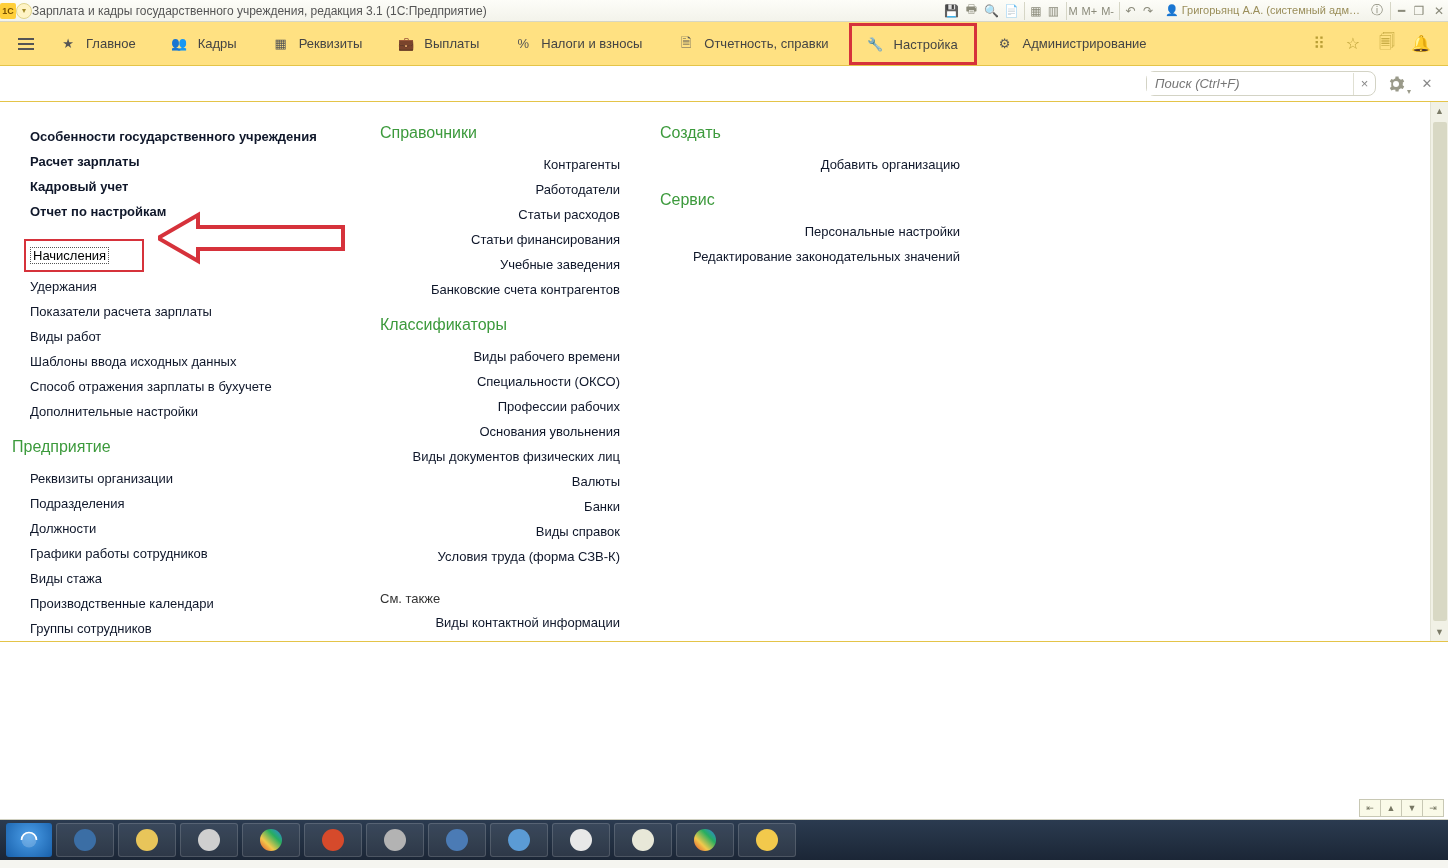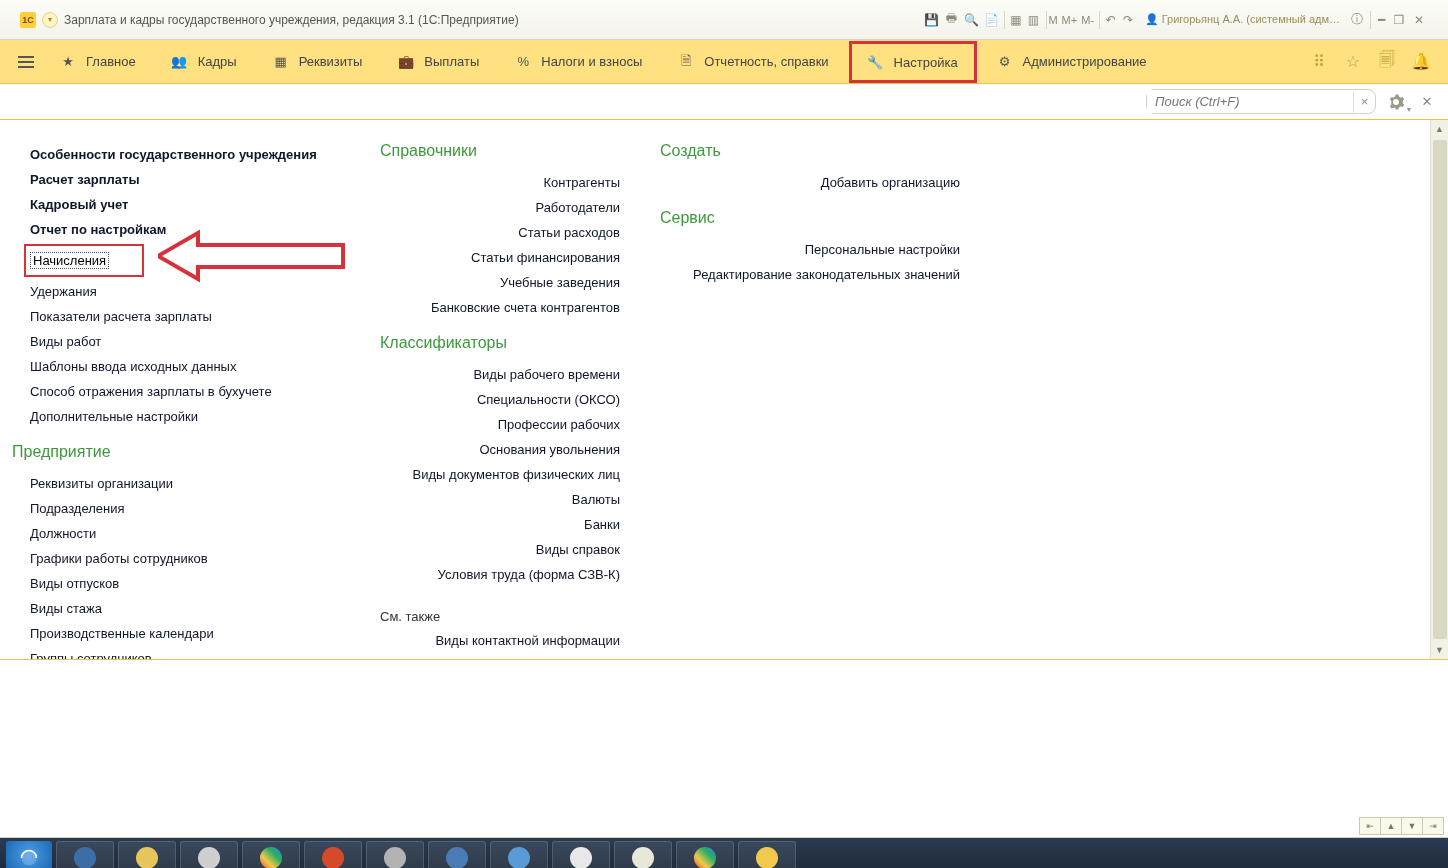--- a/index.html
+++ b/index.html
@@ -5,27 +5,27 @@
   * { box-sizing: border-box; margin: 0; padding: 0; }
   body {
     font-family: Arial, sans-serif;
     font-size: 13px;
     background: #f5f5f0;
     overflow: hidden;
     width: 1448px;
     height: 868px;
   }
   .titlebar {
-    height: 40px;
+    height: 22px;
     background: linear-gradient(#fdfdf8, #f3f3eb);
     border-bottom: 1px solid #d6d6c6;
     display: flex;
     align-items: center;
-    padding: 0 20px;
-    gap: 6px;
+    padding: 0 0;
+    gap: 0;
     font-size: 12px;
     color: #555;
   }
   .titlebar .tb-icon {
     width: 16px; height: 16px;
     background: #ffcf3a;
     border-radius: 2px;
     display: inline-flex;
     align-items: center; justify-content: center;
     font-size: 9px; color: #7a5200; font-weight: bold;
@@ -392,21 +392,20 @@
     <div class="link-item">Шаблоны ввода исходных данных</div>
     <div class="link-item">Способ отражения зарплаты в бухучете</div>
     <div class="link-item">Дополнительные настройки</div>
 
     <div class="section-title" style="margin-left:-18px">Предприятие</div>
 
     <div class="link-item">Реквизиты организации</div>
     <div class="link-item">Подразделения</div>
     <div class="link-item">Должности</div>
     <div class="link-item">Графики работы сотрудников</div>
-    <div class="link-item">Виды отпусков</div>
     <div class="link-item">Виды стажа</div>
     <div class="link-item">Производственные календари</div>
     <div class="link-item">Группы сотрудников</div>
   </div>
 
   <div class="col c2">
     <div class="section-title first">Справочники</div>
     <div class="link-item indented">Контрагенты</div>
     <div class="link-item indented">Работодатели</div>
     <div class="link-item indented">Статьи расходов</div>

